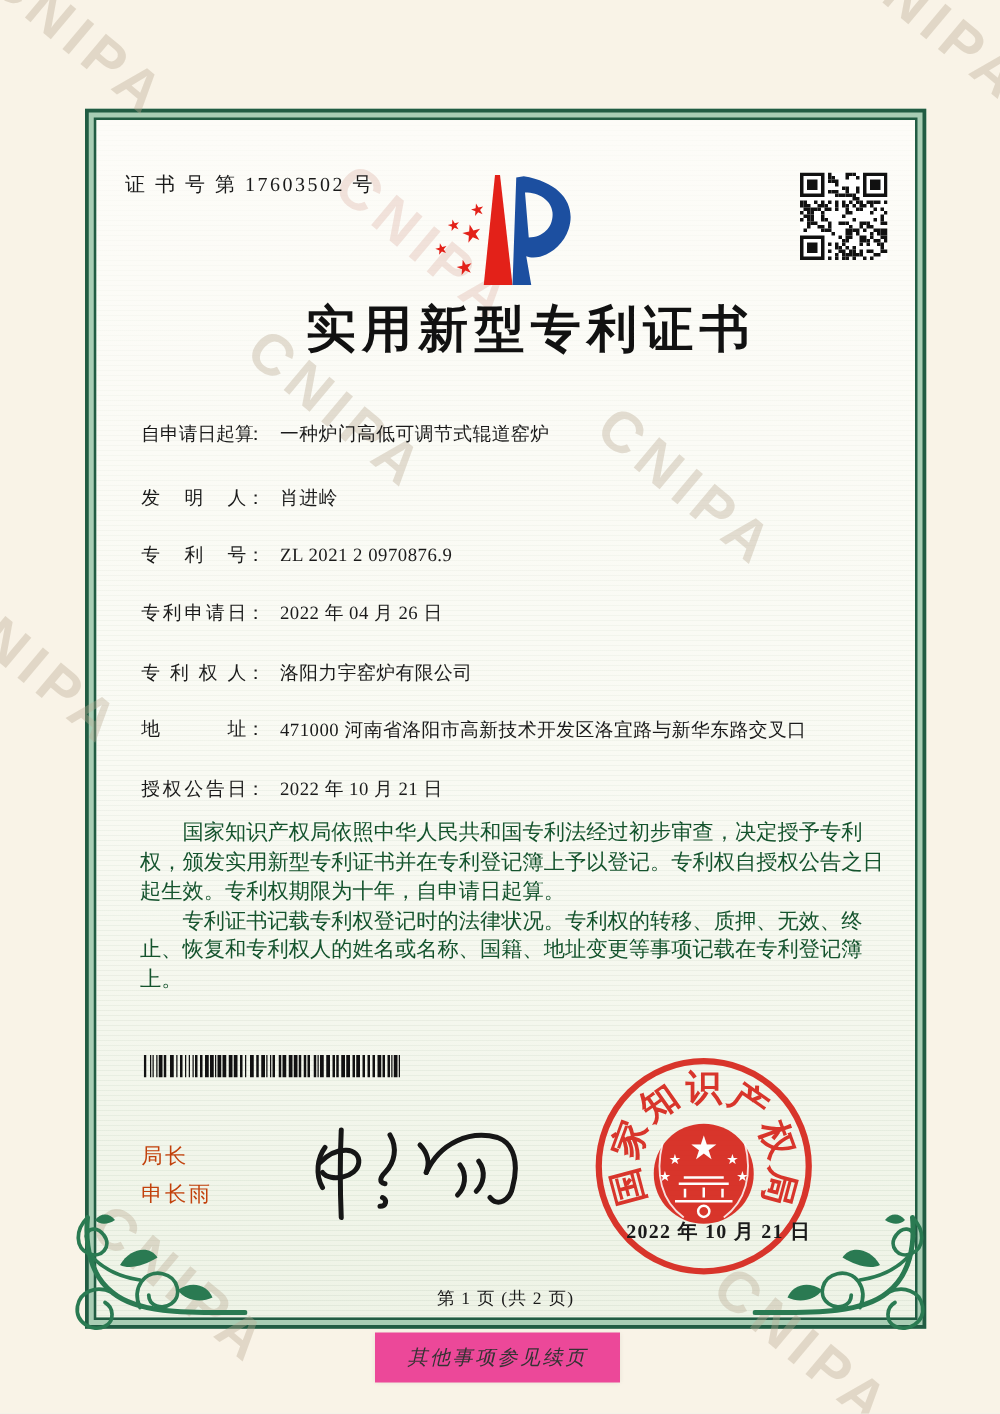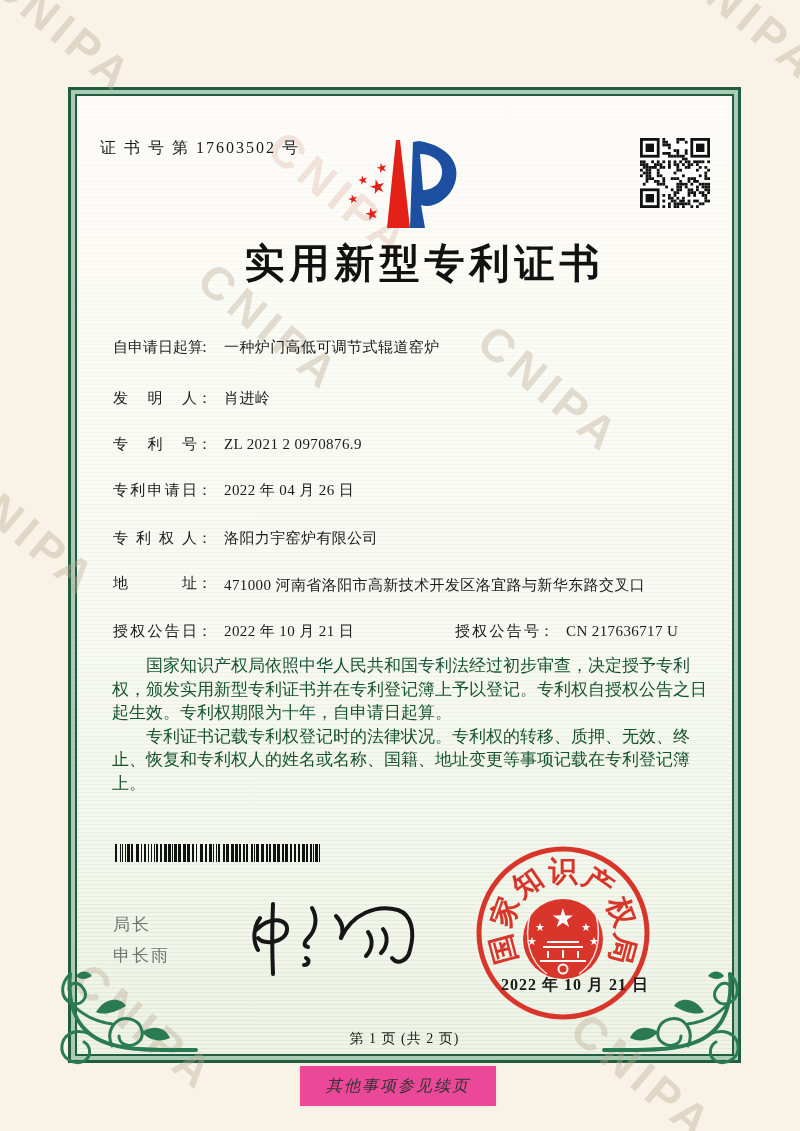--- a/index.html
+++ b/index.html
@@ -25,21 +25,21 @@
   .title{left:68px;top:236px;width:673px;text-align:center;font-size:40px;font-weight:bold;
       letter-spacing:5px;color:#111;padding-left:20px;}
   .field-row{left:113px;font-size:15px;white-space:nowrap;}
   .field-label{display:inline-block;width:84px;text-align:justify;text-align-last:justify;
       vertical-align:top;}
   .field-value{margin-left:12px;letter-spacing:0.4px;}
   .field-value.wrap{display:inline-block;white-space:normal;width:468px;line-height:22px;
       vertical-align:top;}
   .paras{left:112px;top:654px;width:598px;font-size:17px;line-height:23.5px;color:#14532d;}
   .paras p{margin:0;text-indent:2em;}
-  .director{left:113px;font-size:17px;font-family:"Liberation Sans",sans-serif;color:#737373;
+  .director{left:113px;font-size:17px;font-family:"Liberation Sans",sans-serif;color:#c2410c;
       letter-spacing:2px;text-align:right;}
   .seal-date{left:501px;top:975px;font-size:16px;font-weight:600;letter-spacing:1px;z-index:6;}
   .page-no{left:68px;top:1030px;width:673px;text-align:center;font-size:14px;letter-spacing:1px;}
   .cont-box{left:300px;top:1066px;width:196px;height:40px;background:#ec4899;z-index:4;
       box-shadow:0 0 4px rgba(0,0,0,0.08);display:flex;align-items:center;justify-content:center;
       font-size:16px;font-style:italic;letter-spacing:2px;color:#333;}
   .seal-char{font-size:29px;font-weight:bold;fill:#d7271d;text-anchor:middle;
       dominant-baseline:central;font-family:"Liberation Serif",serif;}
 </style>
 </head>
@@ -323,23 +323,20 @@
     </div>
     <div class="abs field-row" style="top:529px;">
       <span class="field-label">专利权人</span>：<span class="field-value">洛阳力宇窑炉有限公司</span>
     </div>
     <div class="abs field-row" style="top:574px;">
       <span class="field-label">地址</span>：<span class="field-value wrap">471000  河南省洛阳市高新技术开发区洛宜路与新华东路交叉口</span>
     </div>
     <div class="abs field-row" style="top:622px;">
       <span class="field-label">授权公告日</span>：<span class="field-value">2022 年 10 月 21 日</span>
     </div>
-    <div class="abs field-row" style="top:622px;left:455px;">
-      <span class="field-label">授权公告号</span>：<span class="field-value">CN 217636717 U</span>
-    </div>
 
     <div class="abs paras">
       <p>国家知识产权局依照中华人民共和国专利法经过初步审查，决定授予专利权，颁发实用新型专利证书并在专利登记簿上予以登记。专利权自授权公告之日起生效。专利权期限为十年，自申请日起算。</p>
       <p>专利证书记载专利权登记时的法律状况。专利权的转移、质押、无效、终止、恢复和专利权人的姓名或名称、国籍、地址变更等事项记载在专利登记簿上。</p>
     </div>
 
     <svg class="abs" style="left:115px;top:844px;" width="208" height="18" viewBox="0 0 208 18">
       <g id="barcode-bars" fill="#111">
           <rect x="0" y="0" width="2" height="18"></rect>
           <rect x="5" y="0" width="1" height="18"></rect>

